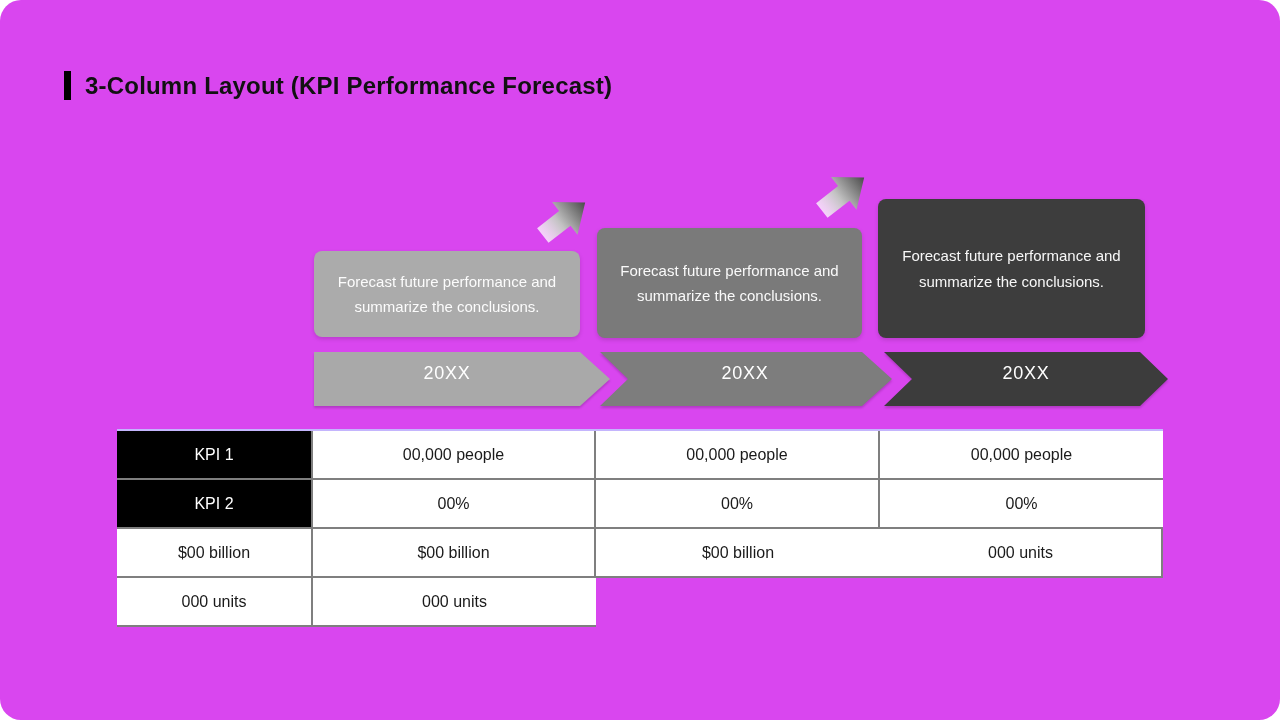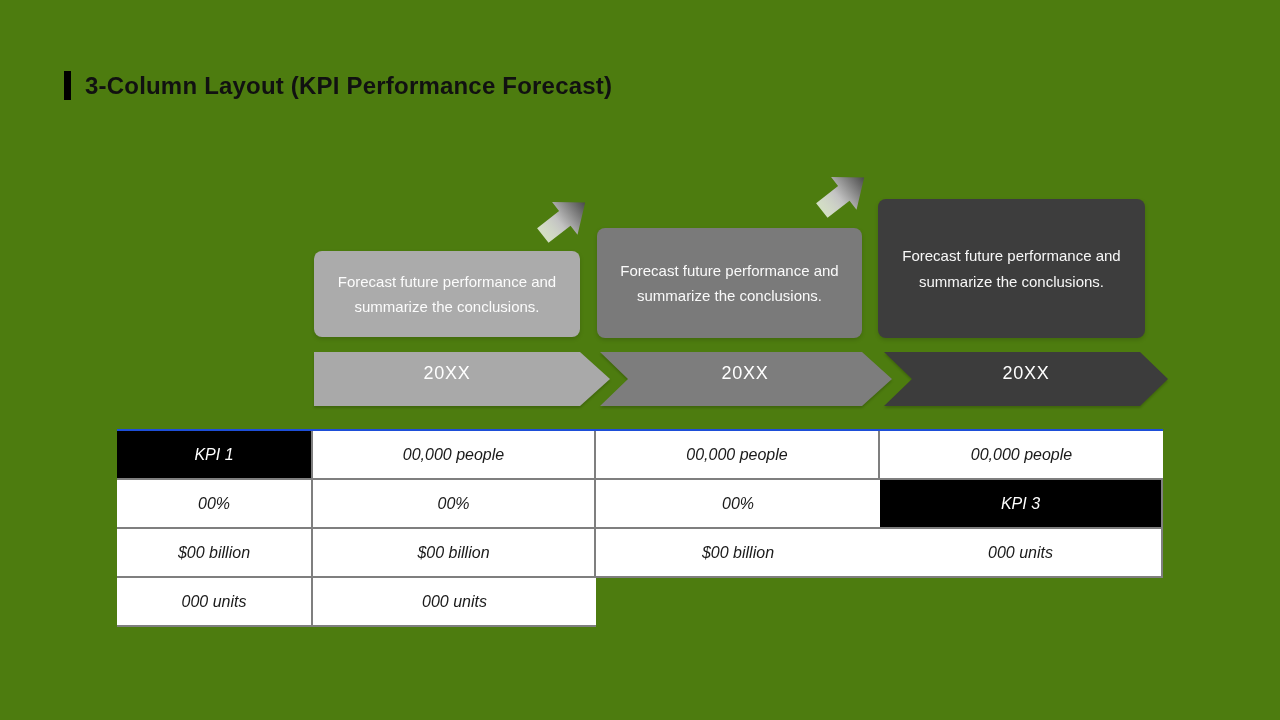--- a/index.html
+++ b/index.html
@@ -3,21 +3,21 @@
 <meta charset="utf-8">
 <style>
   * { margin: 0; padding: 0; box-sizing: border-box; }
   html, body { width: 1280px; height: 720px; }
   body {
     font-family: "Liberation Sans", "DejaVu Sans", sans-serif;
     background: #ffffff;
     position: relative;
     overflow: hidden;
   }
-  .canvas { position: absolute; inset: 0; width: 1280px; height: 720px; background: #4d7c0f; }
+  .canvas { position: absolute; inset: 0; width: 1280px; height: 720px; background: #d946ef; border-radius: 21px; }
 
   
   .title-row { position: absolute; left: 64px; top: 71px; display: flex; align-items: center; }
   .accent-bar { width: 7px; height: 29px; background: #000000; margin-right: 14px; }
   .page-title { font-size: 24px; font-weight: 600; color: #111111; letter-spacing: 0.2px; }
 
   
   .desc-box {
     position: absolute;
     border-radius: 8px;
@@ -55,22 +55,21 @@
   .chevron-1 .chev-label { left: 0;    width: 266px; }
   .chevron-2 .chev-label { left: 28px; width: 234px; }
   .chevron-3 .chev-label { left: 28px; width: 228px; }
 
   
   .kpi-table {
     position: absolute; left: 117px; top: 429px;
     display: grid;
     grid-template-columns: 196px 283px 284px 283px;
     grid-auto-rows: 49px;
-    border-top: 2px solid #1d4ed8;
-    font-style: italic;
+    border-top: 2px solid #c4b5fd;
   }
   .cell {
     border-right: 2px solid #7f7f7f;
     border-bottom: 2px solid #7f7f7f;
     display: flex; align-items: center; justify-content: center;
     font-size: 16px;
   }
   .cell.last { border-right: none; }
   .cell.head { background: #000000; color: #ffffff; }
   .cell.val  { background: #ffffff; color: #1a1a1a; text-align: center; }
@@ -131,25 +130,25 @@
     <div class="chev-label">20XX</div>
   </div>
 
   <div class="kpi-table">
 
     <div class="cell head">KPI 1</div>
     <div class="cell val">00,000 people</div>
     <div class="cell val">00,000 people</div>
     <div class="cell val last">00,000 people</div>
 
+    <div class="cell head">KPI 2</div>
     <div class="cell val">00%</div>
     <div class="cell val">00%</div>
     <div class="cell val last">00%</div>
 
-    <div class="cell head">KPI 3</div>
     <div class="cell val">$00 billion</div>
     <div class="cell val">$00 billion</div>
     <div class="cell val last">$00 billion</div>
 
     <div class="cell val">000 units</div>
     <div class="cell val">000 units</div>
     <div class="cell val last">000 units</div>
 
   </div>
 

